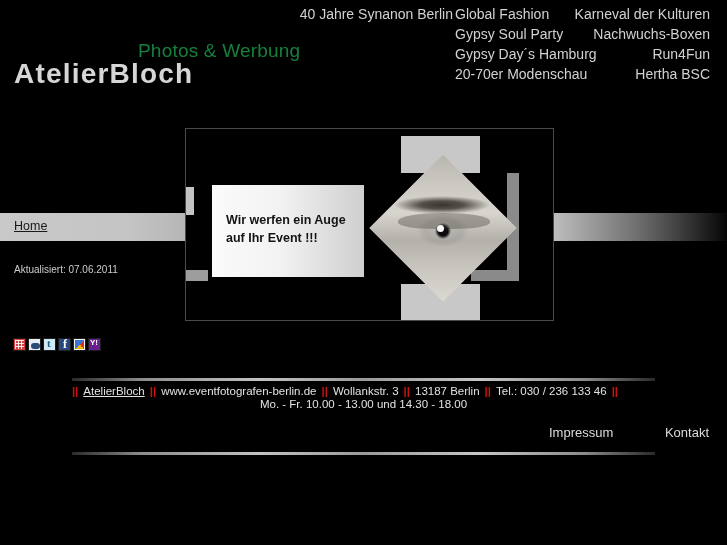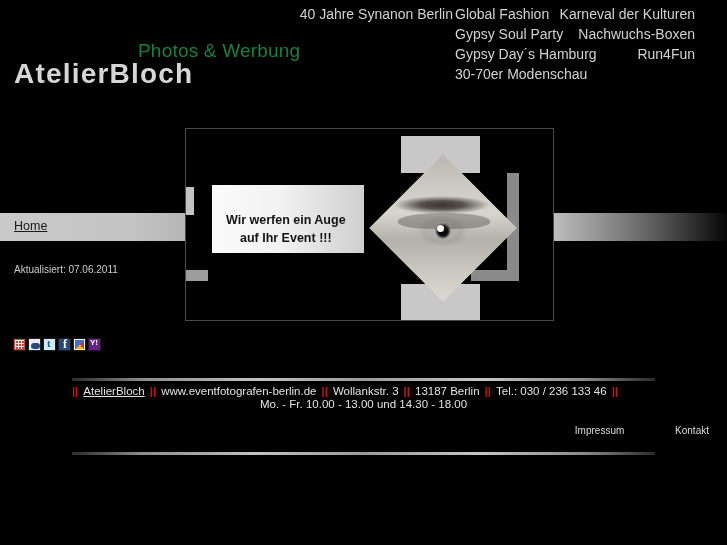--- a/index.html
+++ b/index.html
@@ -37,21 +37,21 @@
     color: #d6d6d6;
     letter-spacing: 1.2px;
     white-space: nowrap;
   }
   .nav-col {
     position: absolute;
     top: 4px;
   }
   #nav-col-1 { left: 250px; width: 203px; text-align: right; }
   #nav-col-2 { left: 455px; width: 140px; text-align: left; }
-  #nav-col-3 { left: 545px; width: 150px; text-align: right; }
+  #nav-col-3 { left: 560px; width: 150px; text-align: right; }
   .nav-col a {
     display: block;
     font-size: 14px;
     color: #d2d2d2;
     text-decoration: none;
     line-height: 20px;
     height: 20px;
     white-space: nowrap;
   }
 
@@ -91,23 +91,22 @@
     background: #8a8a8a;
   }
   #blk-horiz-right {
     left: 285px; top: 141px;
     width: 48px; height: 11px;
     background: #8a8a8a;
   }
   #textbox {
     position: absolute;
     left: 26px; top: 56px;
-    width: 152px; height: 68px;
+    width: 152px; height: 92px;
     background: linear-gradient(to right, #fbfbfb 0%, #f2f2f2 45%, #cfcfcf 100%);
-    text-align: center;
   }
   #textbox p {
     margin: 0;
     position: absolute;
     left: 14px; top: 26px;
     font-size: 12.5px;
     font-weight: bold;
     color: #141414;
     line-height: 18px;
     white-space: nowrap;
@@ -269,21 +268,21 @@
     text-decoration: underline;
   }
   .plain { color: #e2e2e2; }
 
   #footer-links {
     position: absolute;
     left: 0; top: 425px;
     width: 727px;
     text-align: right;
     padding-right: 18px;
-    font-size: 10px;
+    font-size: 13px;
     white-space: nowrap;
   }
   #footer-links a {
     color: #dcdcdc;
     text-decoration: none;
     margin-left: 48px;
   }
 </style>
 </head>
 <body>
@@ -294,27 +293,28 @@
   <div class="logo-line2">AtelierBloch</div>
 
   <div class="nav-col" id="nav-col-1">
     <a href="#">40 Jahre Synanon Berlin</a>
   </div>
 
   <div class="nav-col" id="nav-col-2">
     <a href="#">Global Fashion</a>
     <a href="#">Gypsy Soul Party</a>
     <a href="#">Gypsy Day´s Hamburg</a>
-    <a href="#">30-70er Modenschau</a>
+    <a href="#">20-70er Modenschau</a>
   </div>
 
   <div class="nav-col" id="nav-col-3">
     <a href="#">Karneval der Kulturen</a>
     <a href="#">Nachwuchs-Boxen</a>
     <a href="#">Run4Fun</a>
+    <a href="#">Hertha BSC</a>
   </div>
 </div>
 
 <div id="stage">
   <div class="blk" id="blk-top"></div>
   <div class="blk" id="blk-bottom"></div>
   <div class="blk" id="blk-left-stub"></div>
   <div class="blk" id="blk-bar-lowleft"></div>
   <div class="blk" id="blk-vert-right"></div>
   <div class="blk" id="blk-horiz-right"></div>

